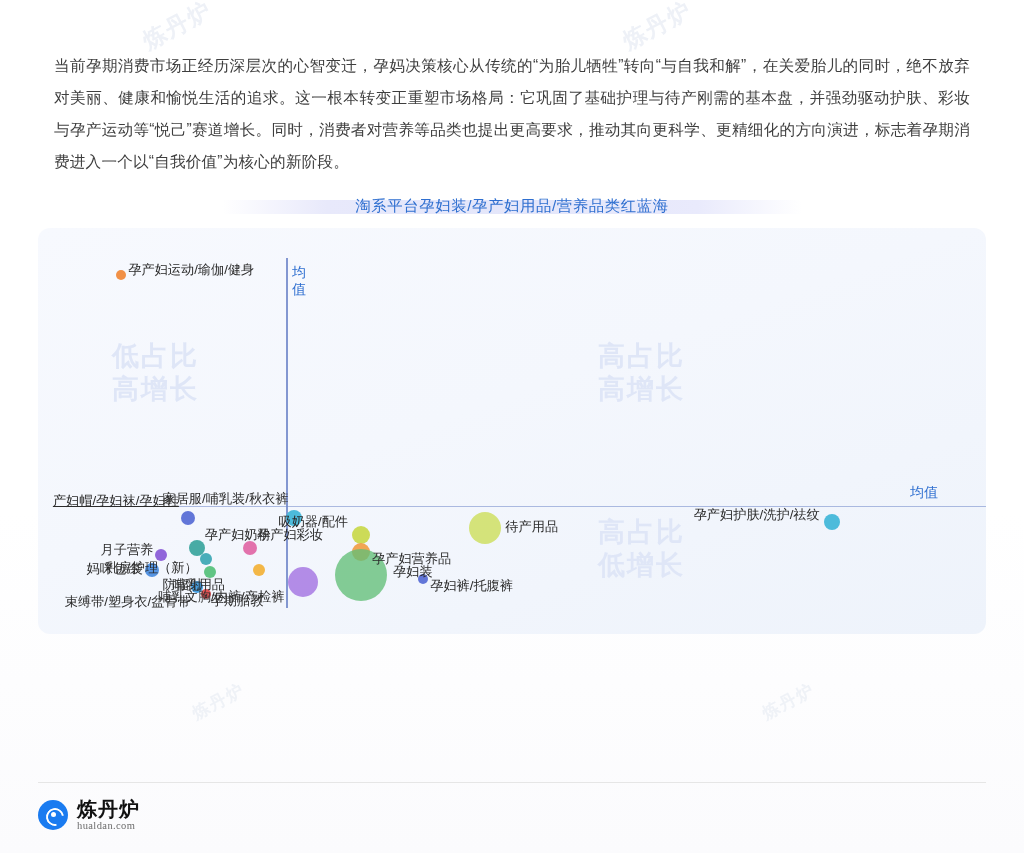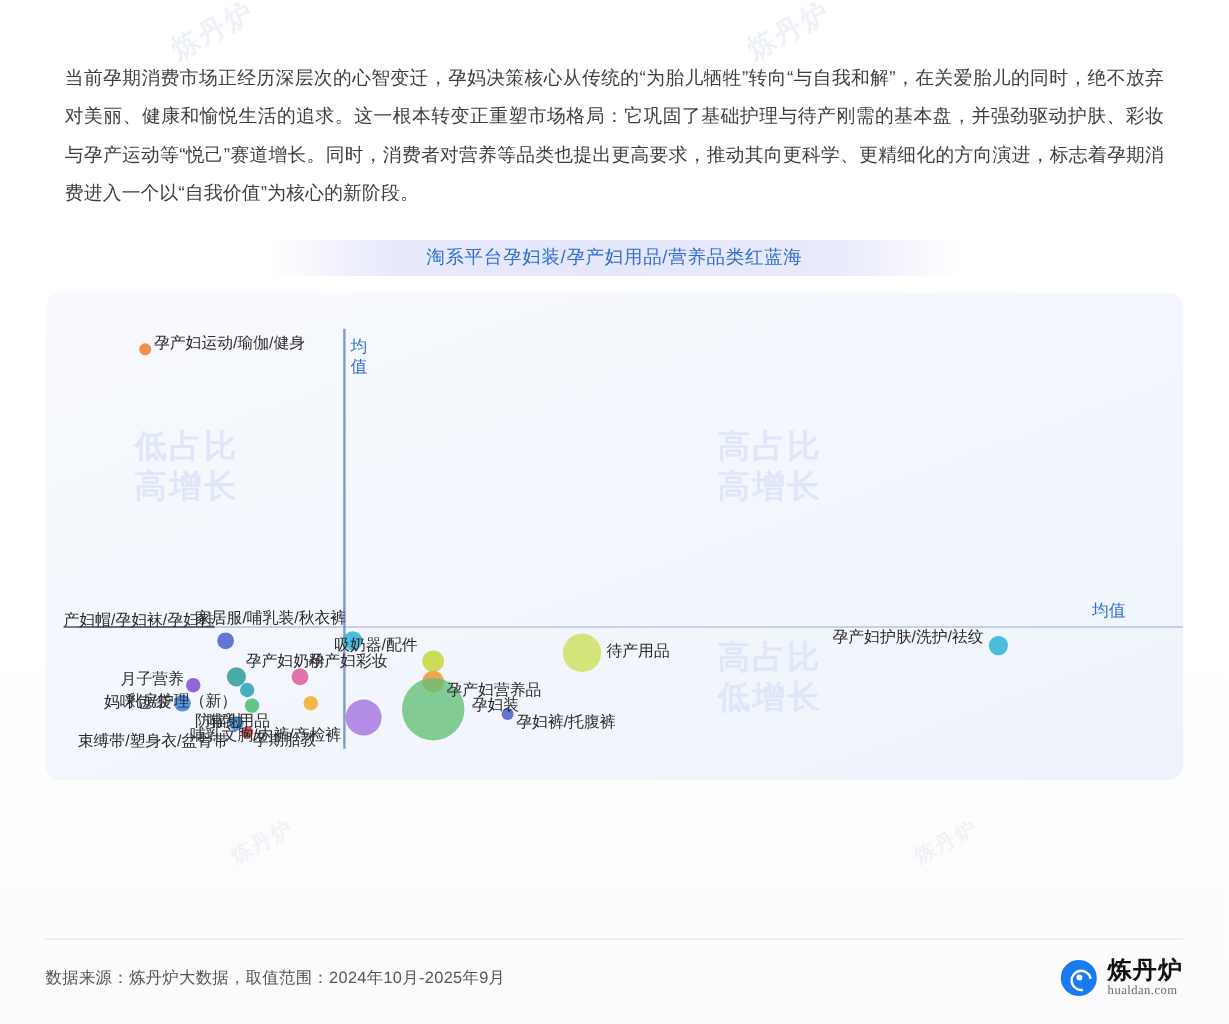--- a/index.html
+++ b/index.html
@@ -59,21 +59,21 @@
     letter-spacing: 0.2px;
     text-align: justify;
   }
 
   
   .chart-title-band {
     position: relative;
     z-index: 2;
     margin: 22px auto 0 auto;
     width: 580px;
-    height: 30px;
+    height: 14px;
     border-radius: 3px;
     background: linear-gradient(90deg, #ffffff 0%, #e8e9fb 18%, #e4e6fa 50%, #e9eafc 82%, #ffffff 100%);
     display: flex;
     align-items: center;
     justify-content: center;
   }
   .chart-title-band span {
     font-size: 15.4px;
     color: #2f6fd0;
     letter-spacing: 0.6px;
@@ -304,21 +304,20 @@
         <div class="bubble" title="孕妇裤/托腹裤" style="left: 380.2px; top: 345.88px; width: 10px; height: 10px; background: rgb(90, 111, 214); opacity: 0.95;"></div>
         <div class="blabel" style="top: 348.88px; left: 392.2px;">孕妇裤/托腹裤</div>
         <div class="bubble" title="束缚带/塑身衣/盆骨带" style="left: 152.76px; top: 353.28px; width: 12px; height: 12px; background: rgb(61, 155, 224); opacity: 0.95;"></div>
         <div class="blabel" style="top: 365.28px; right: 795.24px; margin-left: 20px;">束缚带/塑身衣/盆骨带</div>
         <div class="bubble" title="孕期胎教" style="left: 162.64px; top: 361px; width: 10px; height: 10px; background: rgb(224, 75, 75); opacity: 0.95;"></div>
         <div class="blabel" style="top: 364px; left: 172.64px;">孕期胎教</div>
       </div>
   </div>
 
   <div class="footer">
-    <div class="src">数据来源：炼丹炉大数据，取值范围：2024年10月-2025年9月</div>
     <div class="brand">
       <span class="mark"></span>
       <span>
         <div class="bname">炼丹炉</div>
         <div class="burl">hualdan.com</div>
       </span>
     </div>
   </div>
 </div>
 

